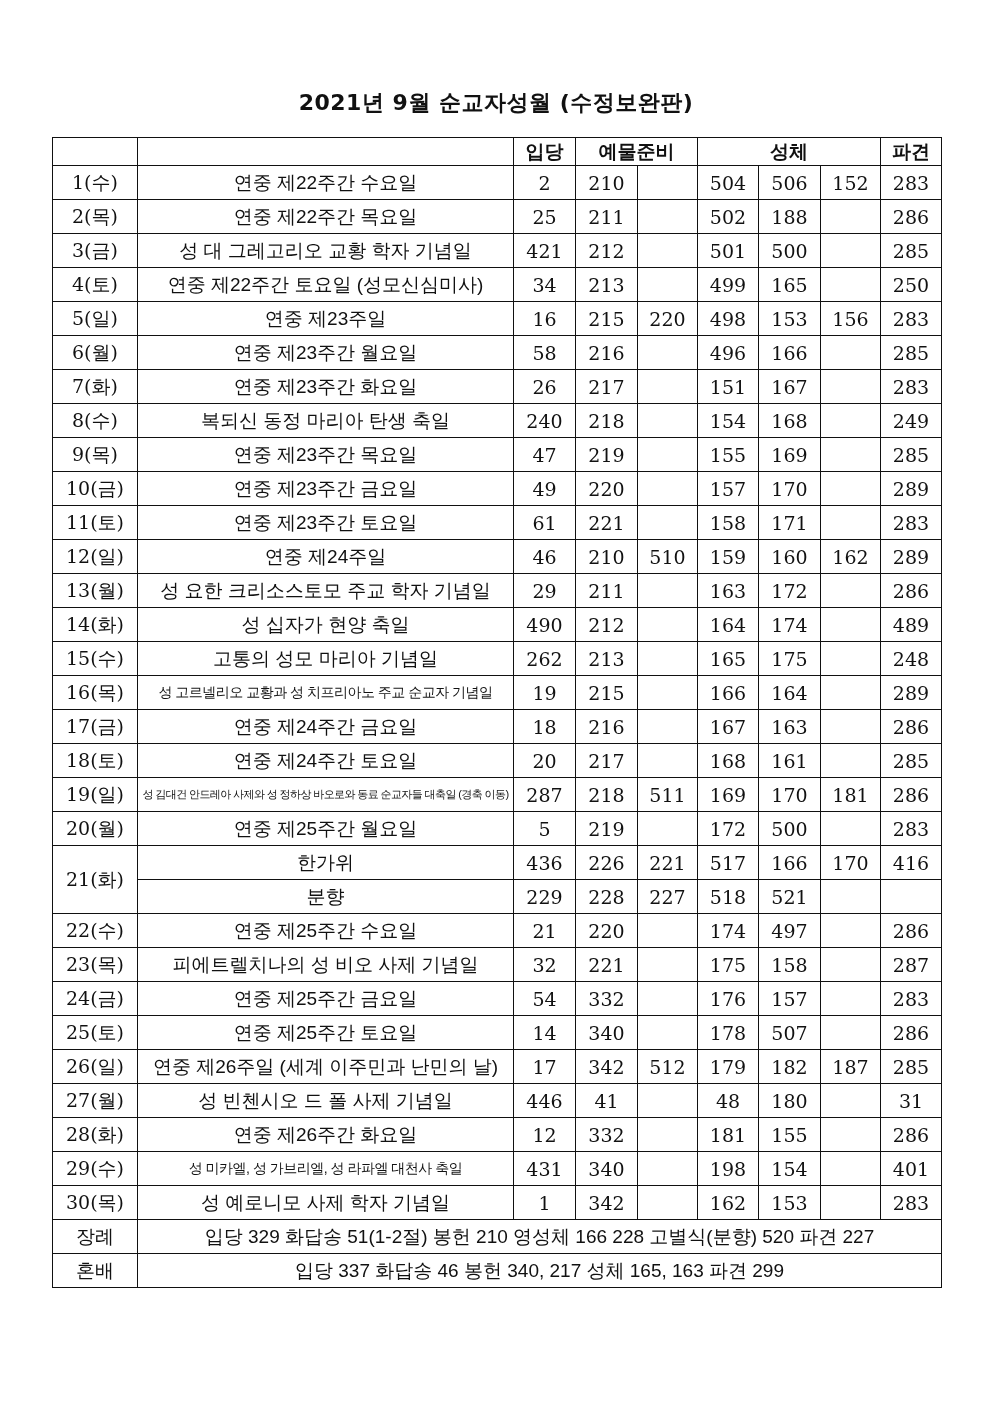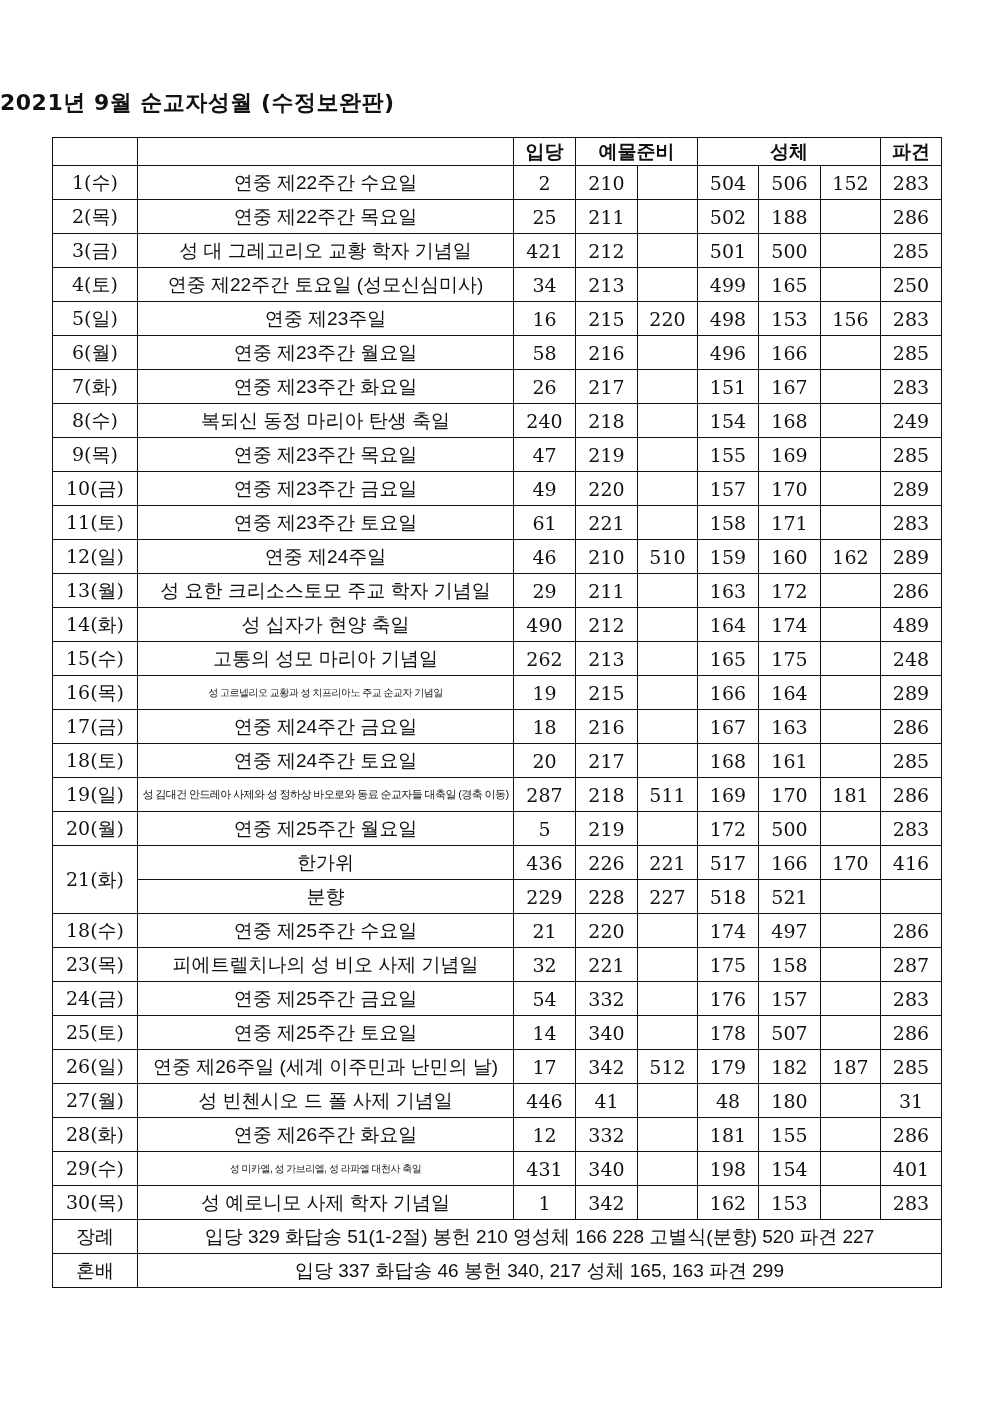--- a/index.html
+++ b/index.html
@@ -1,32 +1,32 @@
 <!DOCTYPE html>
 <html><head>
 <meta charset="utf-8">
 <style>
   html, body { margin: 0; padding: 0; background: #ffffff; }
   body { width: 992px; height: 1403px; position: relative; font-family: "DejaVu Serif", serif; color: #111; }
   .title {
-    position: absolute; left: 0; top: 88px; width: 992px; 
+    position: absolute; left: 0; top: 88px; width: 992px; text-align: center;
     font-family: "DejaVu Sans", sans-serif; font-weight: bold; font-size: 22px; letter-spacing: 0.5px;
   }
   table.sched {
     position: absolute; left: 52px; top: 137px;
     border-collapse: collapse; table-layout: fixed; width: 889px; padding-left: 34px;
   }
   table.sched td, table.sched th {
     border: 1.5px solid #111; height: 33px; padding: 0; text-align: center;
     font-size: 19px; font-weight: normal; white-space: nowrap; overflow: hidden;
   }
   table.sched th { height: 27px; font-family: "DejaVu Sans", sans-serif; font-weight: bold; font-size: 19px; }
   td.day { font-size: 20px; }
   td.name { font-family: Liberation Sans, sans-serif; font-size: 17px; }
-  td.name.small { font-size: 10px; letter-spacing: -0.5px; }
+  td.name.small { font-size: 14px; letter-spacing: -0.5px; }
   td.name.tiny { font-size: 11px; letter-spacing: -0.6px; }
   td.num { font-size: 19px; }
   td.note { font-family: Liberation Sans, sans-serif; font-size: 16px; }
 </style>
 </head>
 <body>
 
 <div class="title">2021년 9월 순교자성월 (수정보완판)</div>
 
 <table class="sched">
@@ -291,21 +291,21 @@
       <td class="num">228</td>
       <td class="num">227</td>
       <td class="num">518</td>
       <td class="num">521</td>
       <td class="num"></td>
       <td class="num"></td>
     </tr>
   </tbody>
   <tbody id="body2">
       <tr>
-        <td class="day">18(수)</td>
+        <td class="day">22(수)</td>
         <td class="name">연중 제25주간 수요일</td>
         <td class="num">21</td>
         <td class="num">220</td>
         <td class="num"></td>
         <td class="num">174</td>
         <td class="num">497</td>
         <td class="num"></td>
         <td class="num">286</td>
       </tr>
       <tr>

